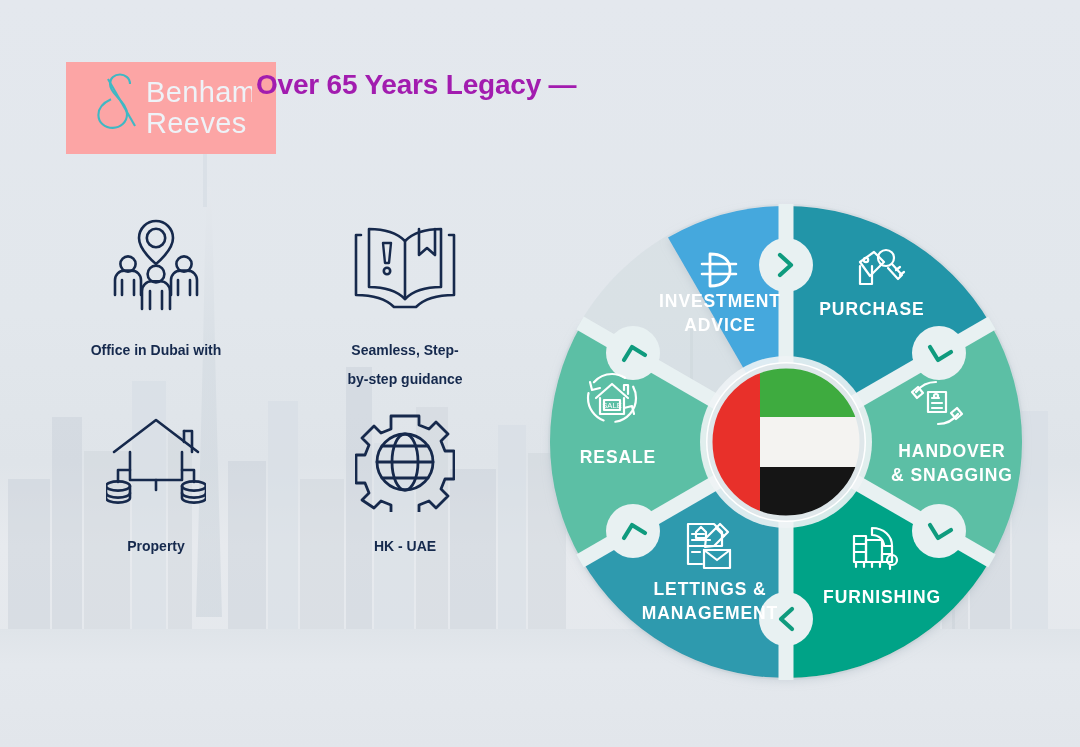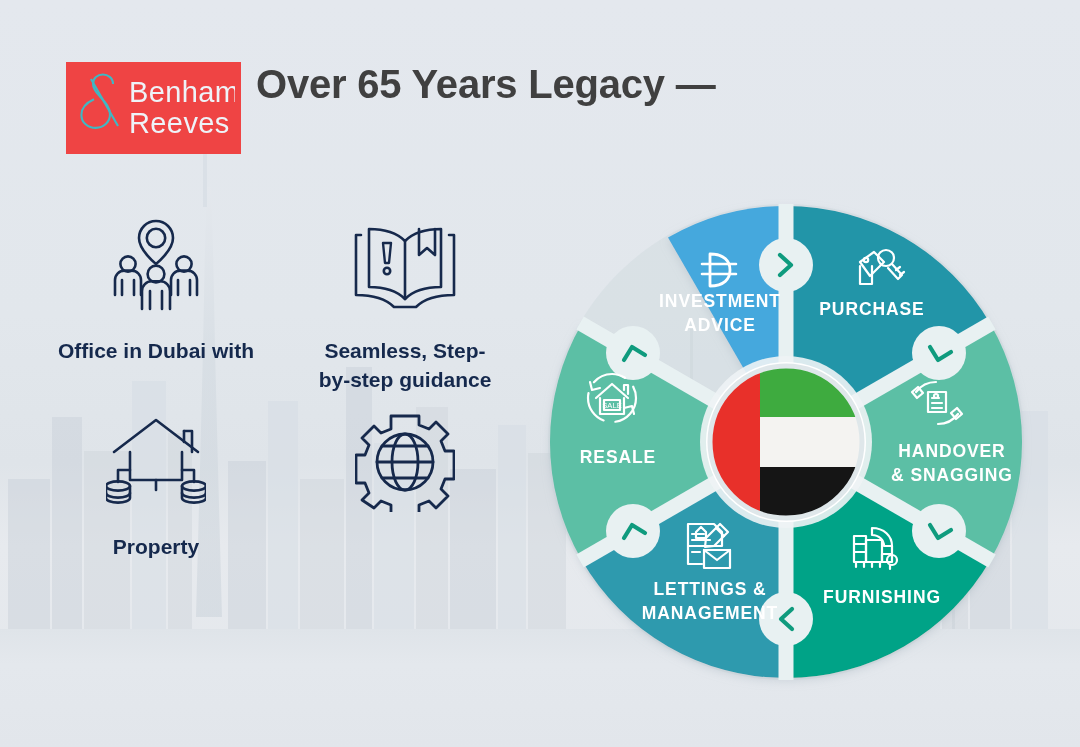--- a/index.html
+++ b/index.html
@@ -31,42 +31,42 @@
     clip-path:polygon(42% 0,58% 0,66% 16%,74% 40%,84% 64%,100% 100%,0 100%,16% 64%,26% 40%,34% 16%);
     opacity:.85;
   }
   #burj2 {
     position:absolute; left:203px; bottom:540px; width:4px; height:70px;
     background:rgba(216,223,229,.9);
   }
 
   
   #logo {
-    position:absolute; left:66px; top:62px; width:175px; height:92px;
-    background:#ef4444; z-index:5;
+    position:absolute; left:66px; top:62px; width:210px; height:92px;
+    background:#fca5a5; z-index:5;
     display:flex; align-items:center; justify-content:center;
   }
   #logo svg { display:block; }
 
   #headline {
     position:absolute; left:256px; top:60px; z-index:5;
-    color:#404040; font-weight:bold; font-size:40px; line-height:49px;
+    color:#a21caf; font-weight:bold; font-size:28px; line-height:49px;
     letter-spacing:-.2px; white-space:nowrap;
   }
 
   
   #features {
     position:absolute; left:22px; top:212px; width:520px; z-index:5;
     display:grid; grid-template-columns:268px 230px; grid-template-rows:196px 196px;
   }
   .feature { display:flex; flex-direction:column; align-items:center; }
   .feat-icon { height:108px; display:flex; align-items:center; justify-content:center; }
   .feat-label {
     margin-top:16px; text-align:center; color:#15294d;
-    font-weight:bold; font-size:21px; line-height:29px;
+    font-weight:bold; font-size:14px; line-height:29px;
   }
 
   
   #wheel { position:absolute; left:534px; top:190px; width:504px; height:504px; z-index:4; }
   #wheel svg { display:block; }
   .seg-label {
     fill:#ffffff; font-family:"Liberation Sans", sans-serif;
     font-size:17.5px; font-weight:bold; letter-spacing:.9px;
     text-anchor:middle; dominant-baseline:middle;
   }
@@ -183,20 +183,21 @@
   <div class="feature">
     <div class="feat-icon">
       <svg width="100" height="100" viewBox="0 0 100 100" fill="none" stroke="#16294c" stroke-width="2.8" stroke-linecap="round" stroke-linejoin="round">
         <path d="M36 4h28v9l10 4 7-7 12 12-7 7 4 10h9v28h-9l-4 10 7 7-12 12-7-7-10 4v9H36v-9l-10-4-7 7L7 88l7-7-4-10H1V43h9l4-10-7-7L19 14l7 7 10-4z"></path>
         <circle cx="50" cy="50" r="28"></circle>
         <ellipse cx="50" cy="50" rx="13" ry="28"></ellipse>
         <path d="M22 50h56M27 34h46M27 66h46"></path>
       </svg>
     </div>
     <div class="feat-label">
+      <div>HK - UAE</div>
     </div>
   </div>
 </div>
 
 <div id="wheel">
 <svg width="504" height="504" viewBox="0 0 504 504">
   <defs>
     <clipPath id="flagClip">
           <circle cx="252" cy="252" r="76"></circle>
         </clipPath>

